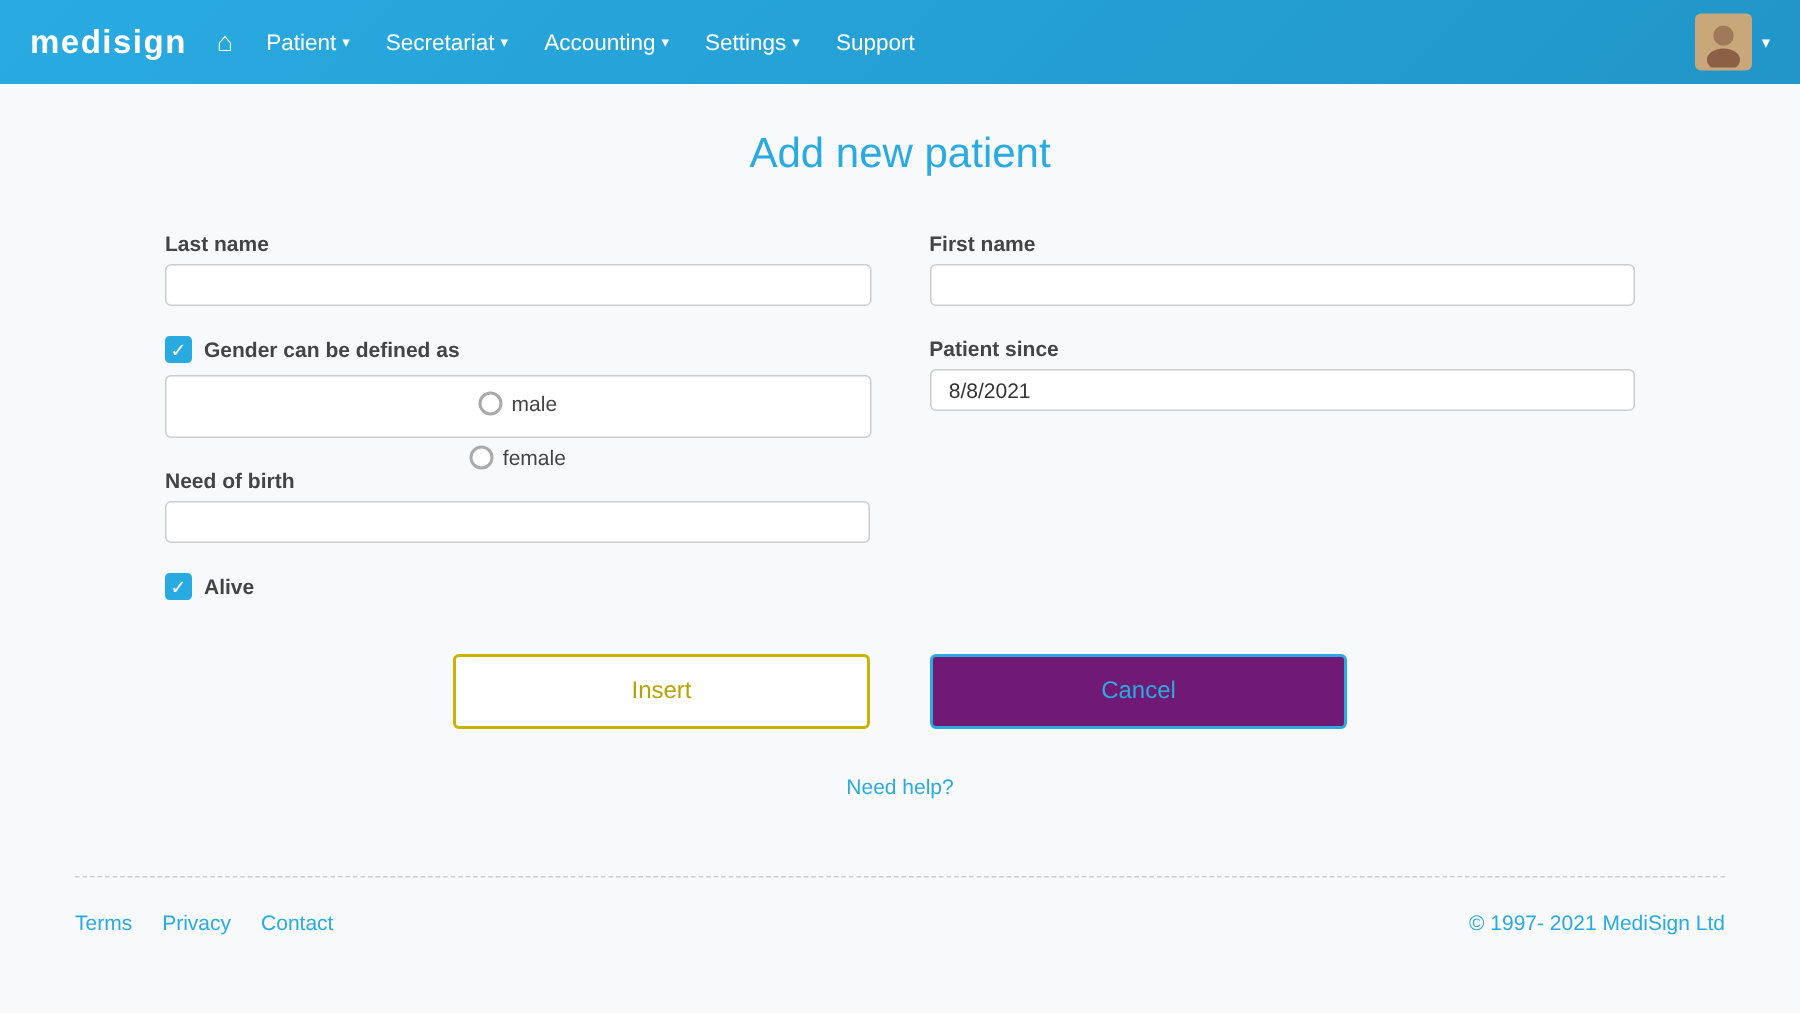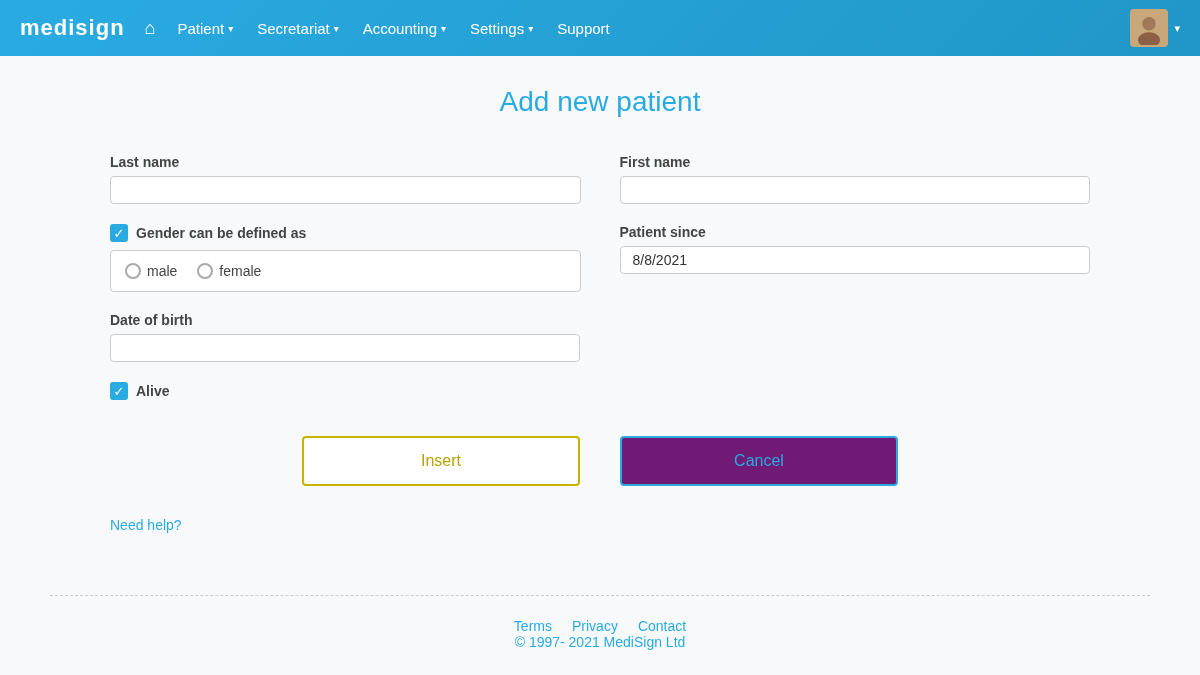--- a/index.html
+++ b/index.html
@@ -142,20 +142,21 @@
     
     .radio-group {
       display: flex;
       align-items: center;
       gap: 20px;
       border: 1px solid #ccc;
       border-radius: 4px;
       padding: 10px 14px;
       background: #fff;
       height: 42px;
+      flex-direction: column;
     }
     .radio-option {
       display: flex;
       align-items: center;
       gap: 6px;
       cursor: pointer;
     }
     .radio-circle {
       width: 16px;
       height: 16px;
@@ -200,22 +201,22 @@
       color: #b8a200;
     }
     .btn-cancel {
       border: 2px solid #29abe2;
       background: #701a75;
       color: #29abe2;
     }
 
     
     .help-row {
-      text-align: left;
-      margin-bottom: 31px;
+      text-align: center;
+      margin-bottom: 20px;
     }
     .help-link {
       color: #29abe2;
       font-size: 14px;
       cursor: pointer;
       text-decoration: none;
     }
 
     
     .footer-divider {
@@ -223,21 +224,20 @@
       border-top: 1px dashed #ccc;
       margin: 10px 0;
     }
     .footer {
       display: flex;
       justify-content: space-between;
       align-items: center;
       padding: 12px 20px;
       max-width: 1140px;
       margin: 0 auto;
-      flex-direction: column;
     }
     .footer-links {
       display: flex;
       gap: 20px;
     }
     .footer-link {
       color: #29abe2;
       font-size: 14px;
       cursor: pointer;
       text-decoration: none;
@@ -326,21 +326,21 @@
         </div>
       </div>
       <div class="form-group">
         <label class="form-label">Patient since</label>
         <input type="text" class="form-input" value="8/8/2021" style="">
       </div>
     </div>
 
     <div class="dob-section">
       <div style="width: calc(50% - 20px);">
-        <label class="form-label">Date of birth</label>
+        <label class="form-label">Need of birth</label>
         <input type="text" class="form-input" style="">
       </div>
     </div>
 
     <div class="alive-section">
       <div class="checkbox-custom">
         <span class="check">✓</span>
       </div>
       <span class="checkbox-label">Alive</span>
     </div>

